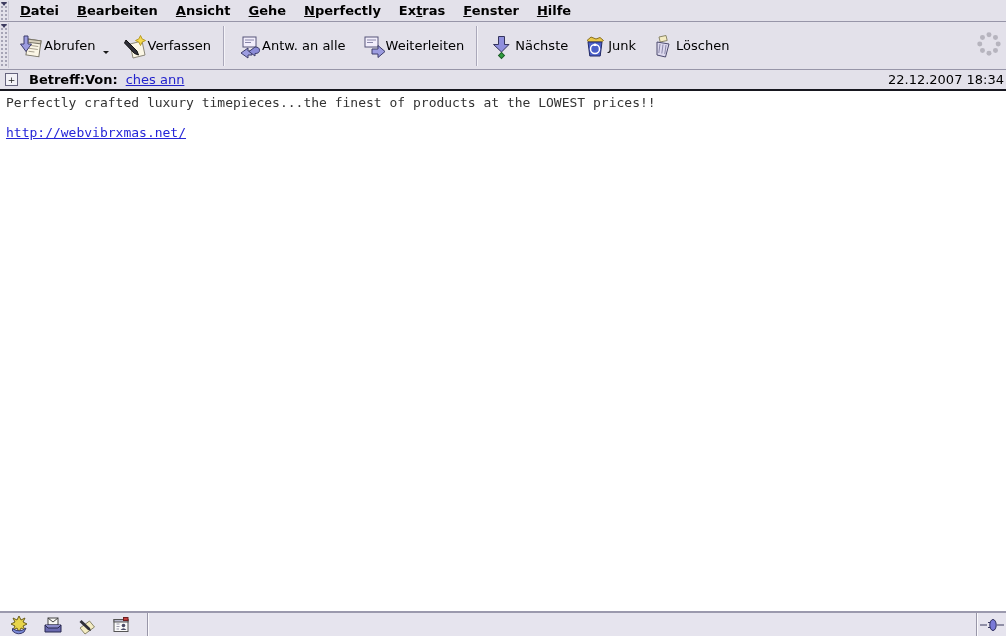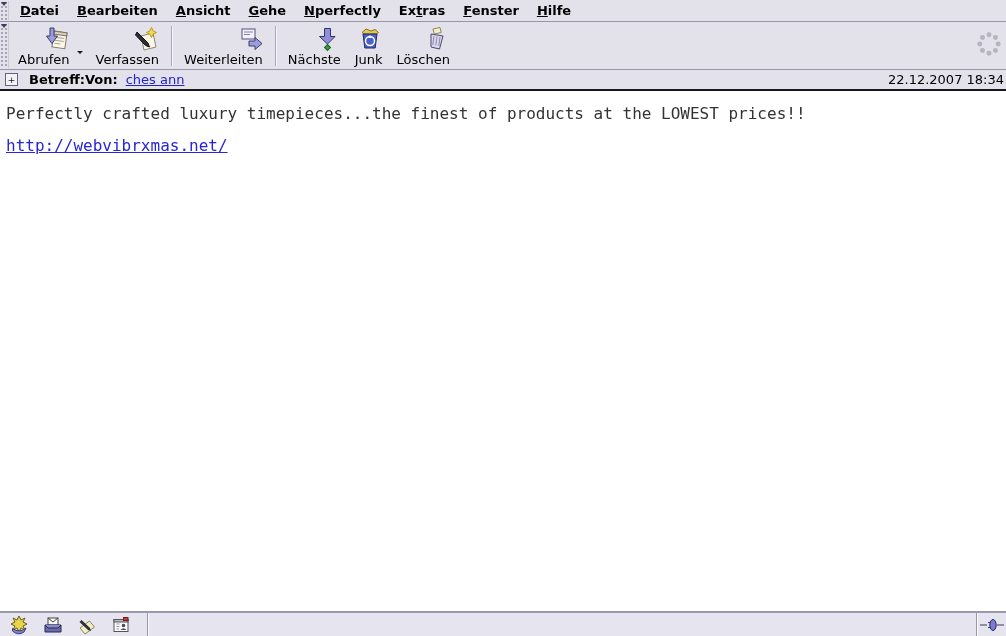--- a/index.html
+++ b/index.html
@@ -15,41 +15,41 @@
     background-image:radial-gradient(circle,#a5a3b5 0.9px,rgba(0,0,0,0) 1px);
     background-size:4px 4px;border-right:1px solid #cac8d5;cursor:pointer;}
   .grippy::before{content:"";position:absolute;top:1px;left:1px;width:0;height:0;
     border-left:3px solid transparent;border-right:3px solid transparent;
     border-top:4px solid #3c3a5e;}
   .menu-item{padding:2px 9px;white-space:nowrap;cursor:default;}
   .mn{text-decoration:underline;}
   
   .toolbar{height:47px;border-bottom:1px solid #9795a8;background:#e3e1ea;
     display:flex;align-items:center;flex:none;position:relative;}
-  .tbtn{display:flex;flex-direction:column;align-items:flex-end;background:none;
+  .tbtn{display:flex;flex-direction:row;align-items:center;background:none;
     border:1px solid transparent;padding:1px 6px 0 6px;font:inherit;color:#000;cursor:pointer;}
   .ticon{height:28px;display:flex;align-items:flex-end;}
   .tlabel{font-size:13px;line-height:16px;white-space:nowrap;}
   .tsep{width:1px;height:40px;background:#aaa8ba;margin:0 5px;box-shadow:1px 0 0 #f4f3f8;flex:none;}
   .dd-arrow{width:0;height:0;border:3.5px solid transparent;border-top-color:#1a1a1a;
     margin:16px 6px 0 0;cursor:pointer;flex:none;}
   .throbber{position:absolute;right:4px;top:9px;width:26px;height:26px;cursor:pointer;}
   
   .headerbar{height:19px;background:#e3e1ea;border-bottom:2px solid #17171f;
     display:flex;align-items:center;padding:0 2px 0 5px;flex:none;}
   .expander{width:13px;height:13px;border:1px solid #66647e;background:#f2f1f6;
     font-size:9px;line-height:10px;text-align:center;padding:0;margin-right:11px;
     font-family:inherit;cursor:pointer;color:#222;}
   .hlabel{font-weight:bold;white-space:nowrap;}
   .subject{width:503px;margin-left:7px;white-space:nowrap;overflow:hidden;}
   .hlink{color:#2323cc;text-decoration:underline;margin-left:8px;white-space:nowrap;cursor:pointer;}
   .hdate{margin-left:auto;white-space:nowrap;}
   
-  .msgbody{flex:1;background:#fff;padding:15px 6px;overflow:hidden;
-    font-family:"DejaVu Sans Mono","Liberation Mono",monospace;font-size:16px;color:#333;}
+  .msgbody{flex:1;background:#fff;padding:4px 6px;overflow:hidden;
+    font-family:"DejaVu Sans Mono","Liberation Mono",monospace;font-size:13px;color:#333;}
   .msgline{line-height:15px;white-space:pre;}
   .msglink{display:inline-block;margin-top:15px;color:#2626d8;text-decoration:underline;cursor:pointer;}
   
   .statusbar{height:23px;border-top:2px solid #9b99ad;background:#e6e4ee;
     display:flex;flex:none;}
   .sseg{display:flex;align-items:center;}
   .sleft{width:138px;padding-left:9px;gap:14px;border-right:1px solid #9896a8;}
   .smid{flex:1;border-left:1px solid #fbfafd;border-right:1px solid #9896a8;padding:0 6px;
     font-size:11px;color:#333;}
   .sright{width:28px;border-left:1px solid #fbfafd;justify-content:center;}
@@ -98,20 +98,31 @@
           <path d="M4 6 L15 17 L16.5 21 L12.5 19.5 L2.5 9 Z" fill="#2e2e38" stroke="#111"></path>
           <path d="M18.5 1.5 l1.6 3.4 3.4 1.6 -3.4 1.6 -1.6 3.4 -1.6 -3.4 -3.4 -1.6 3.4 -1.6 z" fill="#f5d94e" stroke="#b99c22"></path>
         </svg>
       </span>
       <span class="tlabel">Verfassen</span>
     </button>
 
     <div class="tsep"></div>
 
 
+    <button class="tbtn">
+      <span class="ticon">
+        <svg width="26" height="26" viewBox="0 0 26 26">
+          <rect x="7" y="3" width="13" height="10" fill="#f2eefc" stroke="#565478"></rect>
+          <path d="M9 6h9M9 8.5h6" stroke="#8886a8" fill="none"></path>
+          <path d="M12 14 l-7 5 7 5 v-3 h4 v-4 h-4 z" fill="#9c9ce0" stroke="#3d3d6b"></path>
+          <path d="M19 13 l-6 4.5 6 4.5 v-2.5 q4.5 0 4.5 -3.2 0 -3.3 -4.5 -3.3 z" fill="#8c8cd8" stroke="#3d3d6b"></path>
+        </svg>
+      </span>
+      <span class="tlabel">Antw. an alle</span>
+    </button>
 
     <button class="tbtn">
       <span class="ticon">
         <svg width="26" height="26" viewBox="0 0 26 26">
           <rect x="5" y="3" width="13" height="10" fill="#f2eefc" stroke="#565478"></rect>
           <path d="M7 6h9M7 8.5h6" stroke="#8886a8" fill="none"></path>
           <path d="M12 15 h6 v-3.5 l7 6 -7 6 v-3.5 h-6 z" fill="#9c9ce0" stroke="#3d3d6b"></path>
         </svg>
       </span>
       <span class="tlabel">Weiterleiten</span>

